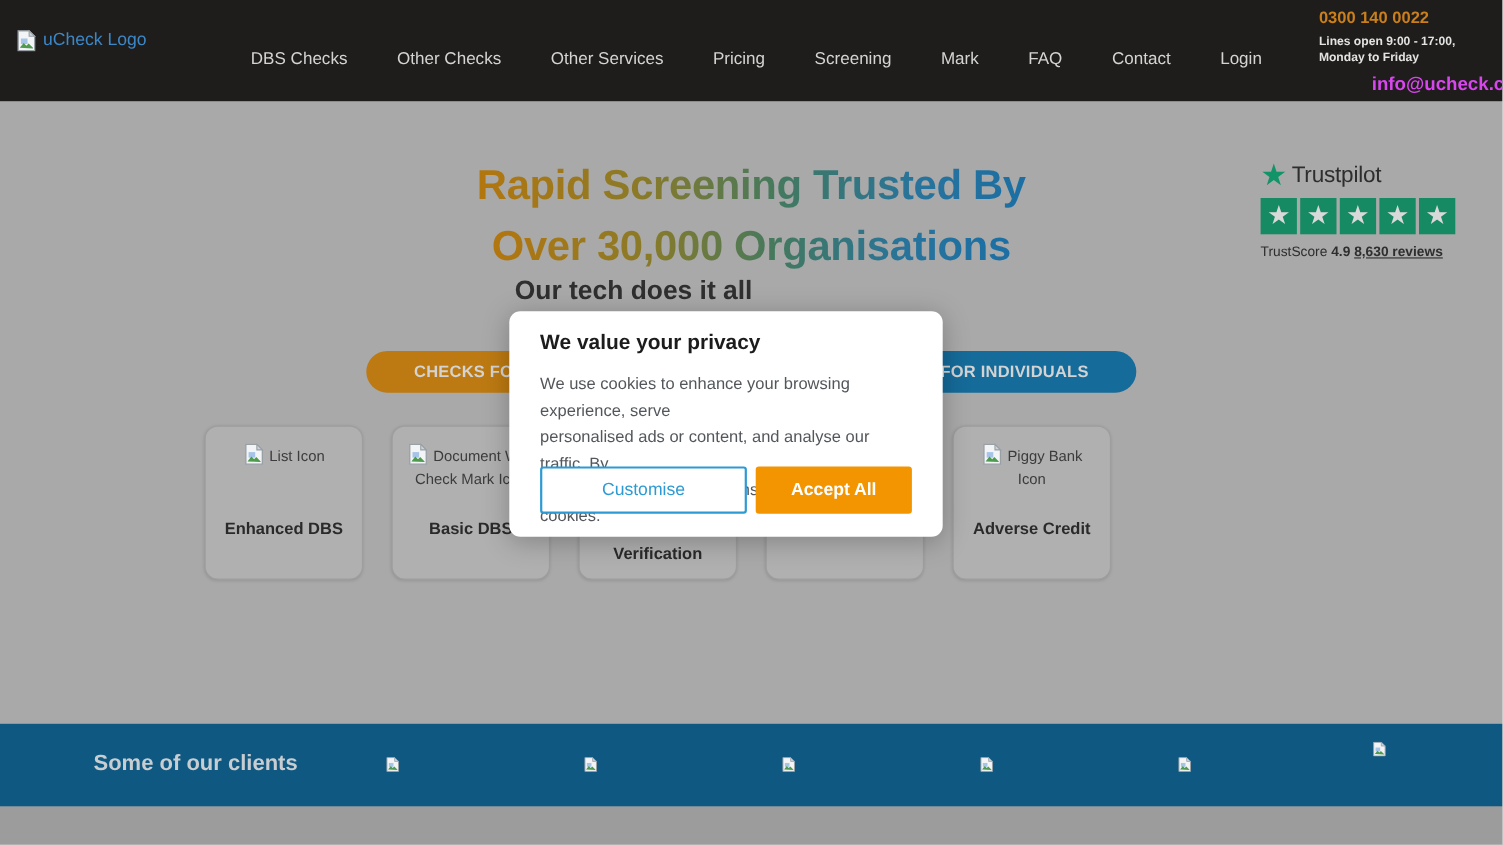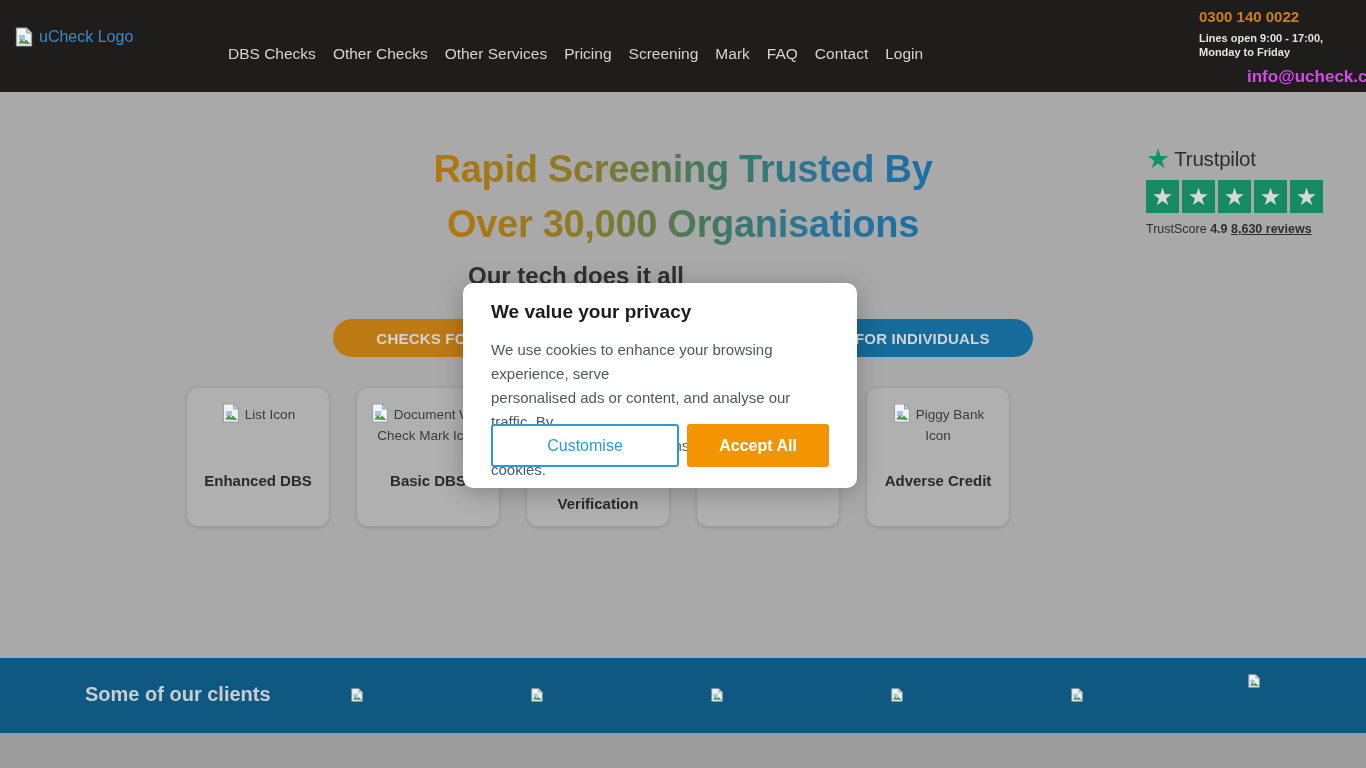--- a/index.html
+++ b/index.html
@@ -4,33 +4,33 @@
 <style>
   * { margin:0; padding:0; box-sizing:border-box; }
   html,body { width:1366px; height:768px; overflow:hidden; }
   body { font-family:"Liberation Sans", sans-serif; }
   .page { position:relative; width:1366px; height:768px; background:#a9a9a9; overflow:hidden; }
 
   
   .header { position:absolute; top:0; left:0; width:1366px; height:92px; background:#1f1d1b; z-index:3; }
   .logo { position:absolute; left:14px; top:27px; display:flex; align-items:center; gap:5px; cursor:pointer; }
   .logo .alt { color:#3b87c8; font-size:16px; }
-  .nav { position:absolute; left:228px; top:0; height:108px; display:flex; align-items:center; gap:17px; }
+  .nav { position:absolute; left:228px; top:0; height:108px; display:flex; align-items:center; gap:45px; }
   .nav-item { color:#d4d4d4; font-size:15.5px; white-space:nowrap; cursor:pointer; }
   .contact { position:absolute; left:1199px; top:8px; width:155px; }
   .contact .phone { color:#ca7f1c; font-size:15px; font-weight:bold; }
   .contact .hours { margin-top:6px; color:#e3e3e3; font-size:11px; font-weight:bold; line-height:14px; white-space:pre-line; }
   .contact .email { margin-top:8px; color:#d946ef; font-size:17px; font-weight:bold;margin-left:48px; }
 
   
   .hero-title { position:absolute; top:142px; left:0; width:1366px; text-align:center; z-index:1; }
   .hero-title .grad { display:inline-block; font-size:38px; font-weight:bold; line-height:55px; letter-spacing:-0.3px;
     background:linear-gradient(90deg,#b3760e 0%,#8a7a28 30%,#43795f 55%,#27739c 80%,#1b6fa4 100%);
     -webkit-background-clip:text; background-clip:text; color:transparent; -webkit-text-fill-color:transparent; }
-  .tagline { position:absolute; top:262px; left:0; width:1152px; text-align:center;
+  .tagline { position:absolute; top:251px; left:0; width:1152px; text-align:center;
     font-size:24px; font-weight:bold; color:#2f2f2f; z-index:1; }
   .cta-row { position:absolute; top:319px; left:0; width:1366px; display:flex; justify-content:center; gap:90px; z-index:1; }
   .btn-pill { height:38px; border:none; border-radius:19px; padding:0 43px; font-family:"Liberation Sans",sans-serif;
     font-size:15px; font-weight:bold; letter-spacing:.2px; color:#d3d3d3; cursor:pointer; white-space:nowrap; }
   .btn-orgs { background:#bd7a12; }
   .btn-indiv { background:#156b99; }
 
   
   .trustpilot { position:absolute; left:1146px; top:146px; z-index:1; }
   .tp-logo-row { display:flex; align-items:center; gap:4px; }

